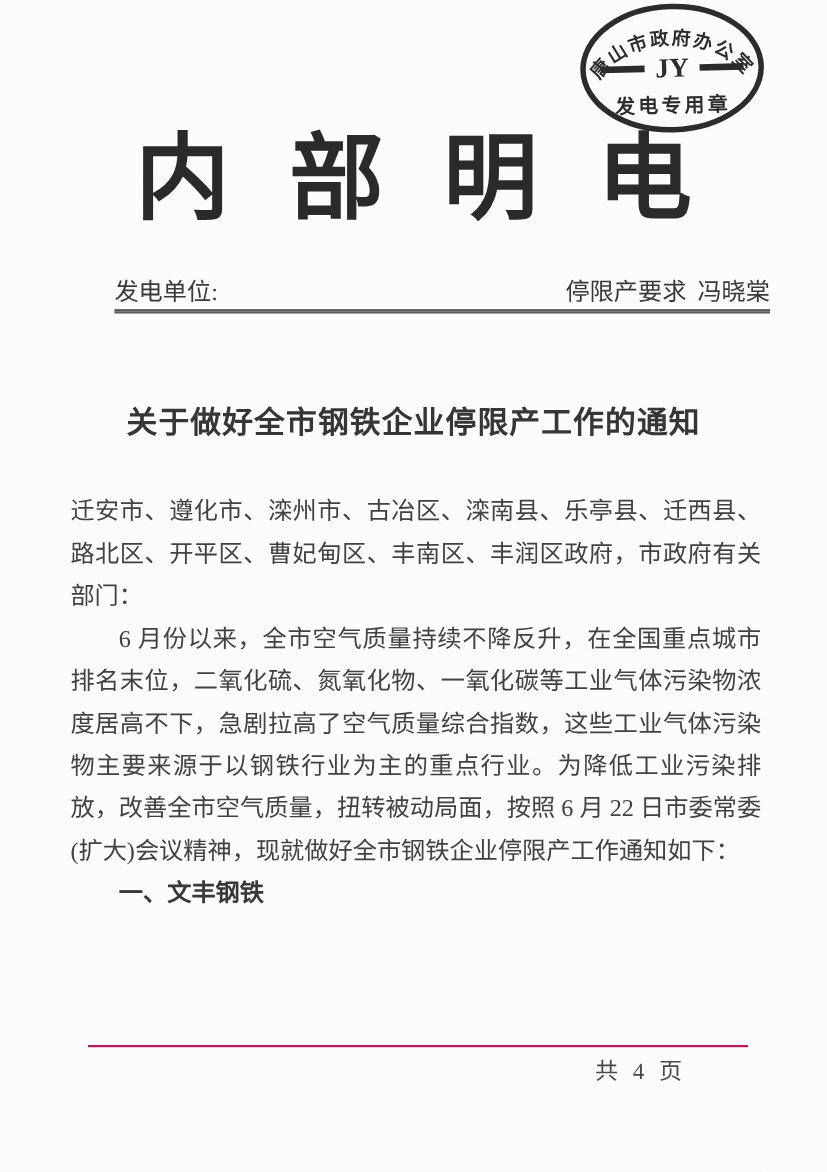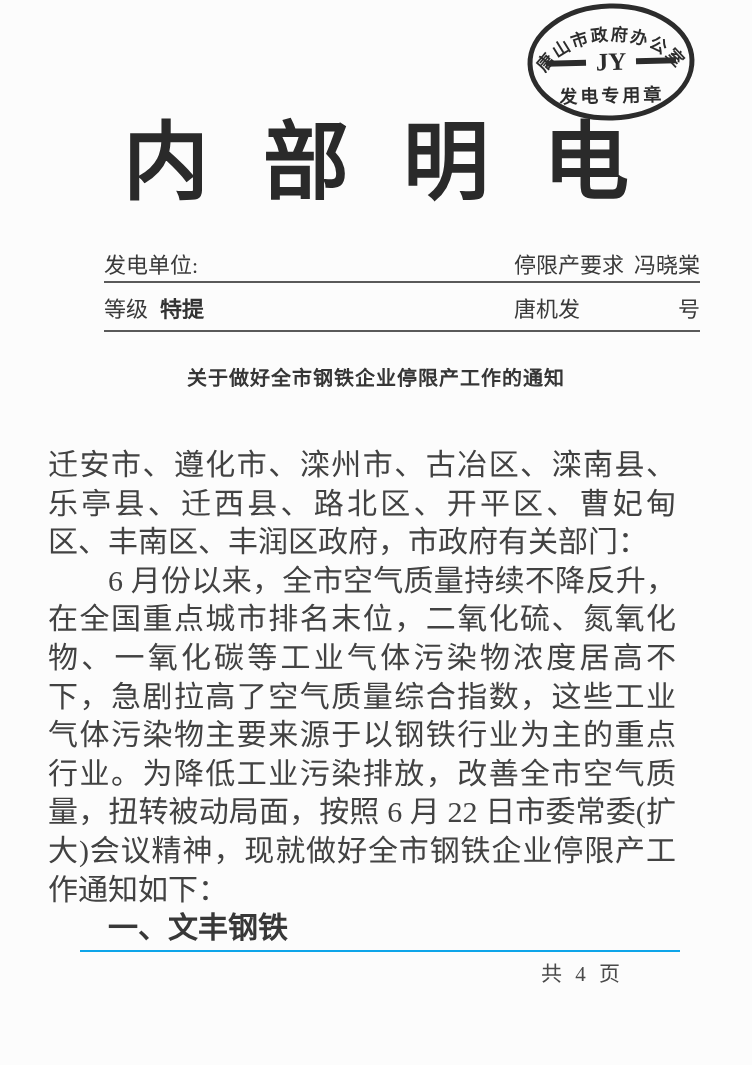--- a/index.html
+++ b/index.html
@@ -53,47 +53,47 @@
   }
   .bold-hei{
     font-family:"Liberation Sans","DejaVu Sans",sans-serif;
     font-weight:700;color:#333;
   }
 
   
   .doc-title{
     position:absolute;top:362px;left:0;width:100%;
     text-align:center;
-    font-size:20px;font-weight:700;
+    font-size:28px;font-weight:700;
     color:#363636;
     letter-spacing:1px;
   }
 
   
   .body-text{
-    position:absolute;top:446px;left:48px;width:628px;
-    font-size:30px;line-height:38.6px;
+    position:absolute;top:446px;left:64px;width:628px;
+    font-size:22px;line-height:38.6px;
     text-align:justify;
     color:#424242;
   }
   .body-text p{margin:0;}
   .p-indent{text-indent:2em;}
   .sec-heading{
     text-indent:2em;
     font-family:"Liberation Sans","DejaVu Sans",sans-serif;
     font-weight:700;color:#383838;
   }
   .lead-bold{
     font-weight:700;color:#383838;
   }
 
   
   .footer{
     position:absolute;top:950px;left:80px;width:600px;
-    border-top:2px solid #0ea5e9;
+    border-top:2px solid #be185d;
   }
   .footer-text{
     margin-top:5px;
     text-align:right;
     padding-right:56px;
     font-size:21px;color:#4a4a4a;
     letter-spacing:4px;
   }
 </style>
 </head>
@@ -126,30 +126,20 @@
     <div class="hrow hrow1">
       <div class="hgroup-left">
         <span>发电单位:</span>
       </div>
       <div class="hgroup-right">
         <span>停限产要求</span>
         <span>冯晓棠</span>
       </div>
     </div>
     <hr class="hrule">
-    <div class="hrow hrow2">
-      <div class="hgroup-left">
-        <span>等级</span>
-        <span class="bold-hei">特提</span>
-      </div>
-      <div class="hgroup-right">
-        <span>唐机发</span>
-        <span>号</span>
-      </div>
-    </div>
     <hr class="hrule">
   </div>
 
   <div class="doc-title">关于做好全市钢铁企业停限产工作的通知</div>
 
   <div class="body-text">
     <p>迁安市、遵化市、滦州市、古冶区、滦南县、乐亭县、迁西县、路北区、开平区、曹妃甸区、丰南区、丰润区政府，市政府有关部门：</p>
     <p class="p-indent">6 月份以来，全市空气质量持续不降反升，在全国重点城市排名末位，二氧化硫、氮氧化物、一氧化碳等工业气体污染物浓度居高不下，急剧拉高了空气质量综合指数，这些工业气体污染物主要来源于以钢铁行业为主的重点行业。为降低工业污染排放，改善全市空气质量，扭转被动局面，按照 6 月 22 日市委常委(扩大)会议精神，现就做好全市钢铁企业停限产工作通知如下：</p>
     <p class="sec-heading">一、文丰钢铁</p>
   </div>

